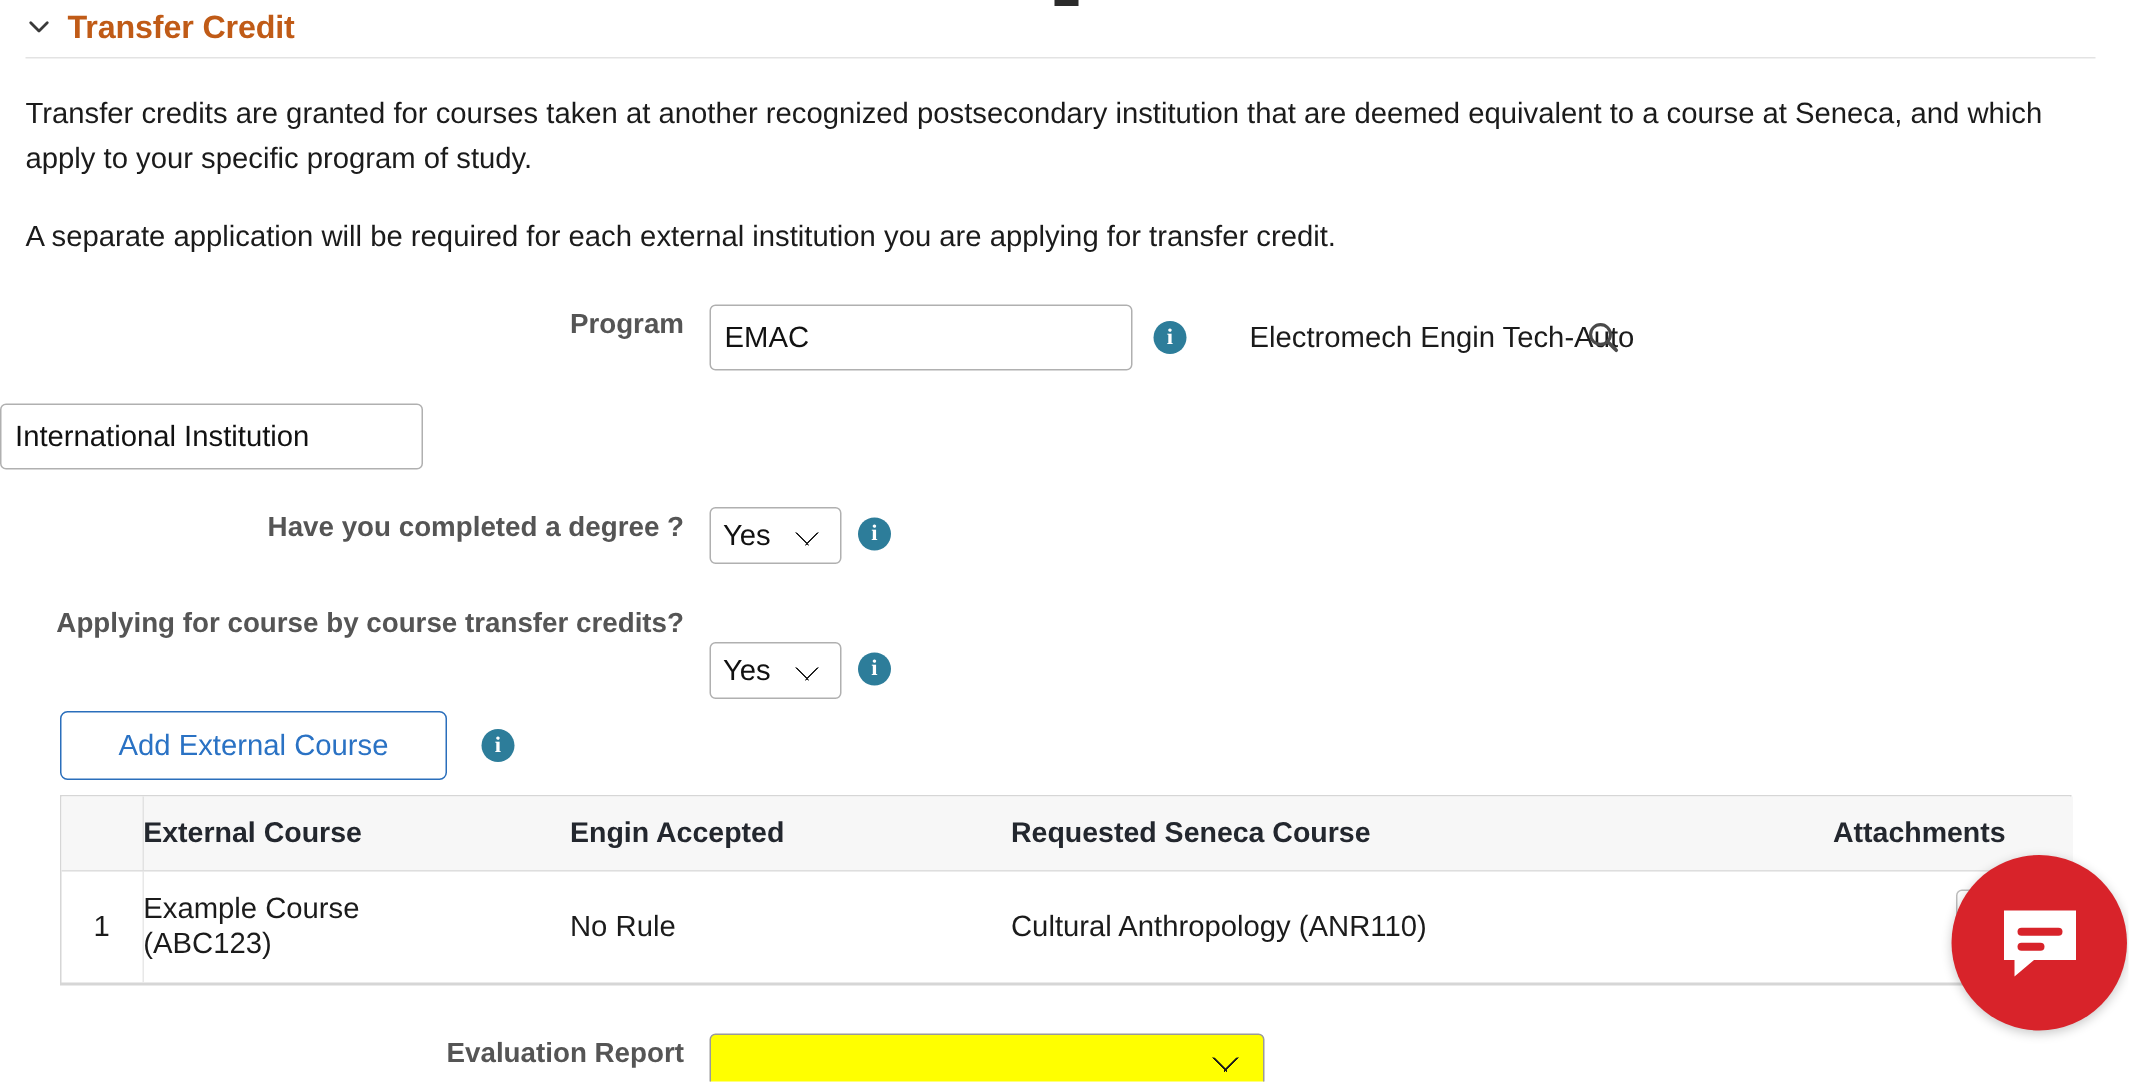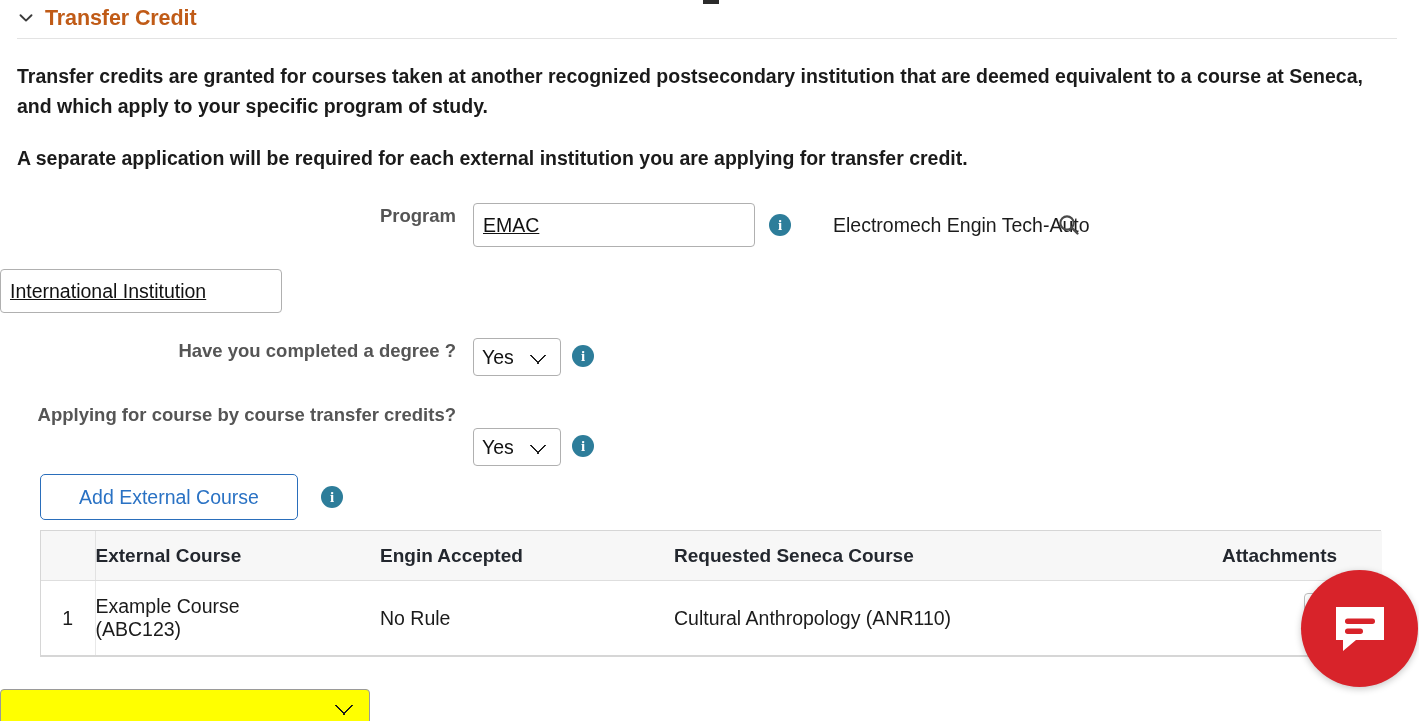--- a/index.html
+++ b/index.html
@@ -54,21 +54,20 @@
     margin: 2px 22px 0 17px;
   }
 
   
   .intro {
     margin: 22px 17px 0 17px;
     font-size: 19.5px;
     line-height: 30px;
     color: #1b1b1b;
     max-width: 1350px;
-    font-weight: bold;
   }
   .intro.second { margin-top: 22px; }
 
   
   .form {
     margin-top: 30px;
   }
   .frow {
     display: flex;
     align-items: flex-start;
@@ -94,21 +93,20 @@
     height: 44px;
     box-sizing: border-box;
     border: 1px solid #b0b0b0;
     border-radius: 4px;
     background: #fff;
     font-size: 19.5px;
     font-family: "Liberation Sans", sans-serif;
     color: #111;
     padding: 0 38px 0 9px;
     outline: none;
-    text-decoration: underline;
   }
   .tinput.plain { padding-right: 9px; }
   .srch-btn {
     position: absolute;
     right: 8px;
     top: 9px;
     width: 26px;
     height: 26px;
     background: transparent;
     border: 0;
@@ -381,20 +379,21 @@
                 <path d="M21.6 24.7 L23.7 26.8 L27.7 22.3" fill="none" stroke="#ffffff" stroke-width="2.1" stroke-linecap="round" stroke-linejoin="round"></path>
               </svg>
             </button>
           </td>
         </tr>
       </tbody>
     </table>
   </div>
 
   <div class="frow eval-row">
+    <div class="flabel">Evaluation Report</div>
     <div class="fcontrol">
       <select class="sel-yellow">
         <option selected=""></option>
       </select>
     </div>
   </div>
 
 </div>
 
 <button class="chat-fab" aria-label="chat">

